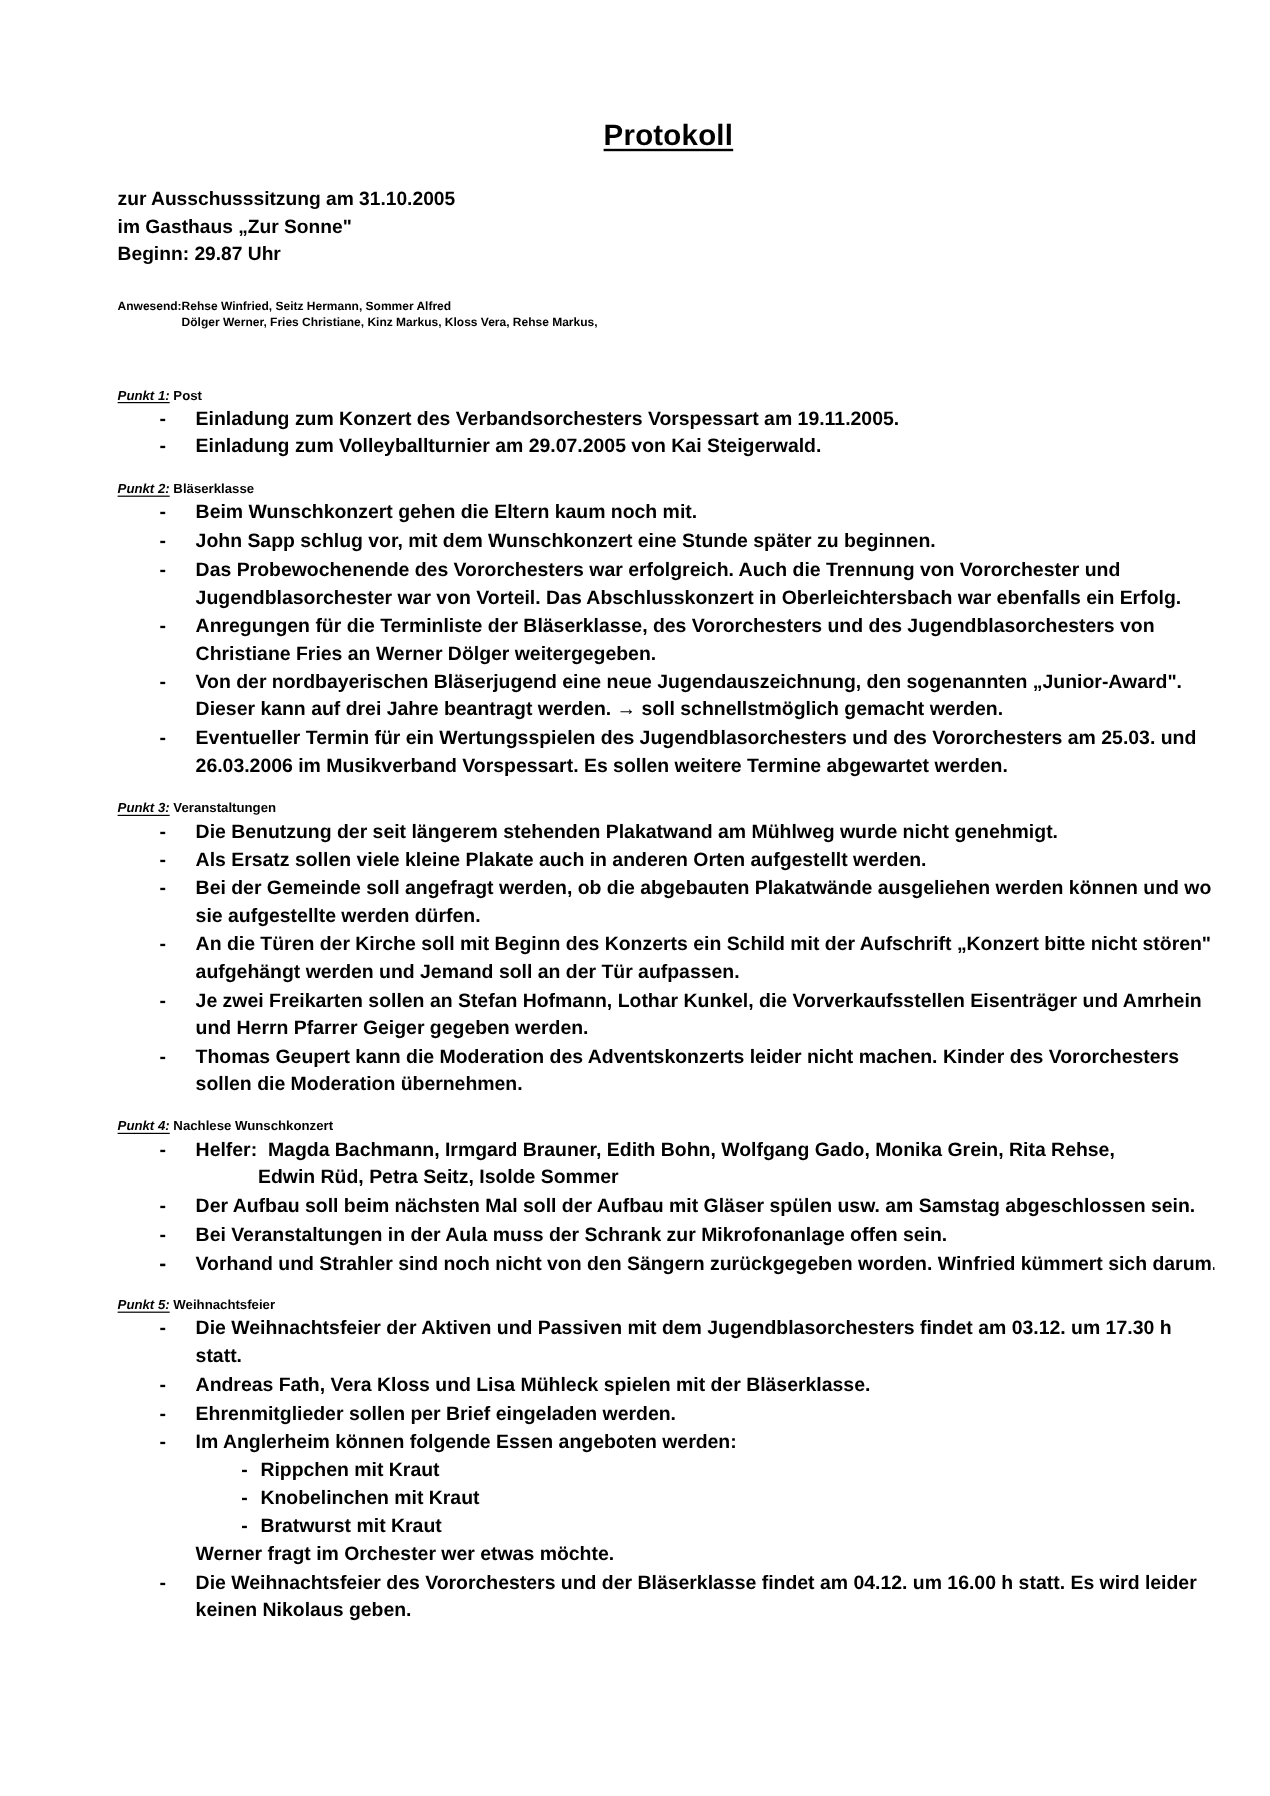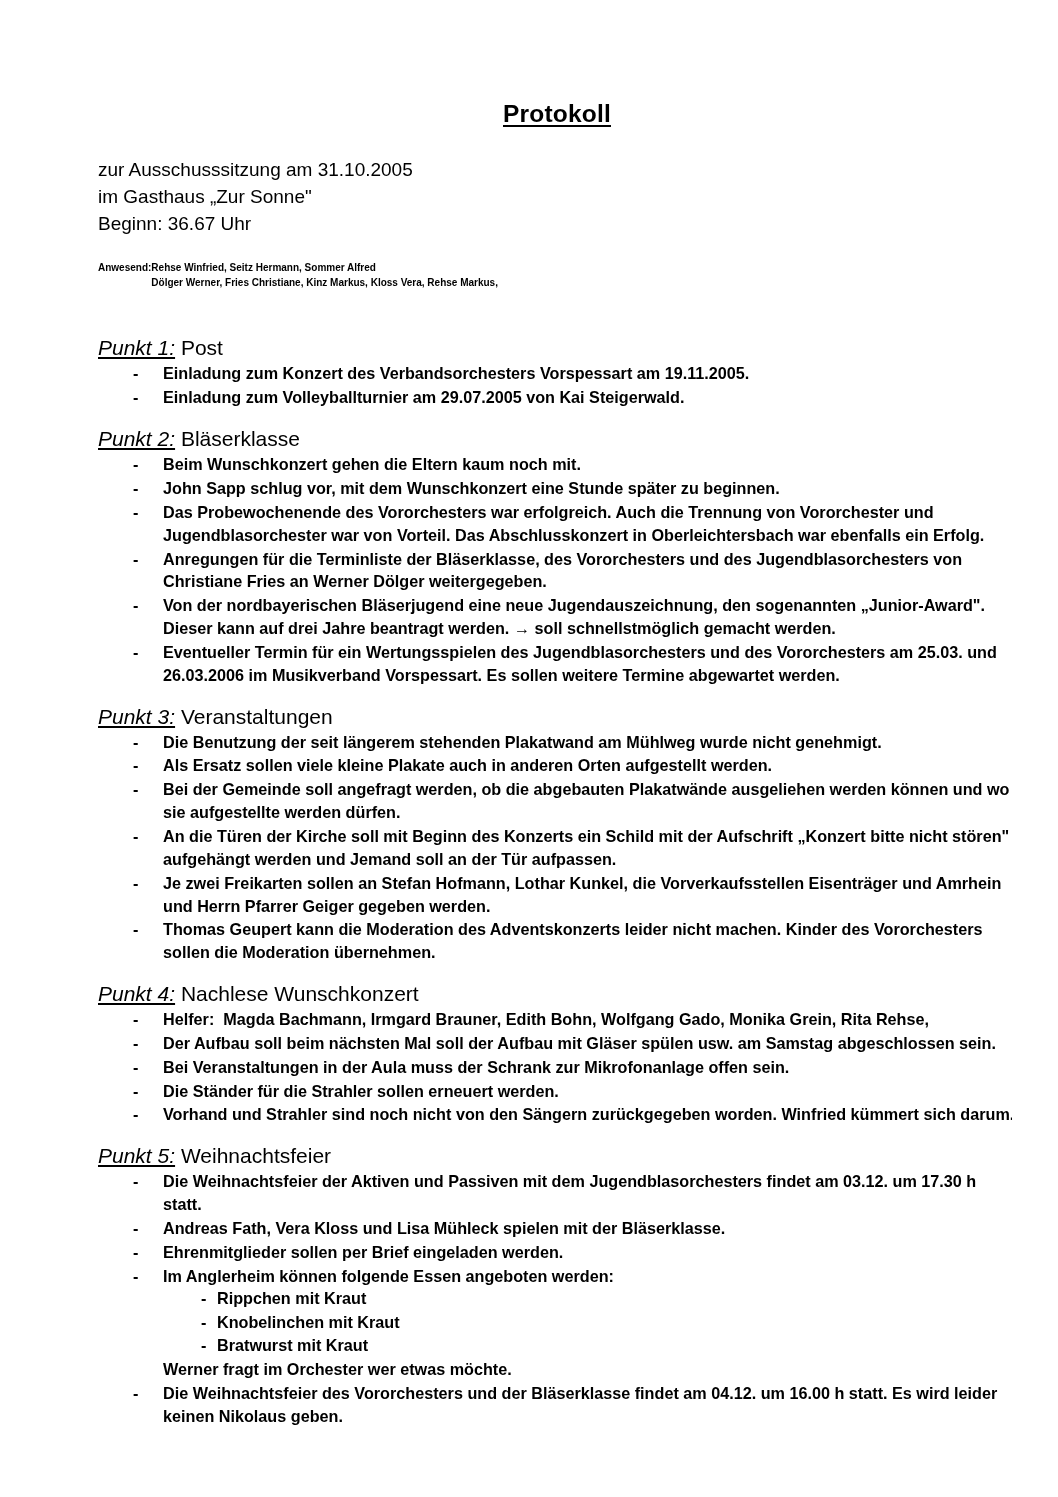--- a/index.html
+++ b/index.html
@@ -31,23 +31,23 @@
     font-size: 24.5px;
     font-weight: bold;
     letter-spacing: 0.2px;
     margin: 0 0 28px 0;
   }
   .doc-title span {
     text-decoration: underline;
     text-underline-offset: 3px;
   }
   .meta-block {
-    font-size: 19px;
+    font-size: 16px;
     line-height: 1.43;
-    font-weight: normal;
+    font-weight: bold;
     margin-bottom: 24px;
   }
   .meta-line { white-space: pre; }
 
   .attendees {
     font-size: 10px;
     font-weight: bold;
     line-height: 1.45;
     display: flex;
     margin-bottom: 46px;
@@ -57,22 +57,22 @@
     flex: 0 0 auto;
   }
   .attendees-names {
     flex: 1 1 auto;
   }
   .attendees-names div { white-space: pre; }
 
   .section { margin-bottom: 18px; }
 
   .section-head {
-    font-size: 21px;
-    font-weight: normal;
+    font-size: 11px;
+    font-weight: bold;
     margin-bottom: 2px;
     white-space: pre;
   }
   .section-head .punkt {
     font-style: italic;
     text-decoration: underline;
     text-underline-offset: 2px;
   }
 
   ul.bullets {
@@ -124,21 +124,21 @@
 <body>
 
 <div class="page">
   <div class="sheet">
 
     <h1 class="doc-title"><span>Protokoll</span></h1>
 
     <div class="meta-block">
       <div class="meta-line">zur Ausschusssitzung am 31.10.2005</div>
       <div class="meta-line">im Gasthaus „Zur Sonne"</div>
-      <div class="meta-line">Beginn: 36.67 Uhr</div>
+      <div class="meta-line">Beginn: 29.87 Uhr</div>
     </div>
 
     <div class="attendees">
       <div class="attendees-label">Anwesend:</div>
       <div class="attendees-names">
         <div>Rehse Winfried, Seitz Hermann, Sommer Alfred</div>
         <div>Dölger Werner, Fries Christiane, Kinz Markus, Kloss Vera, Rehse Markus,</div>
       </div>
     </div>
 
@@ -170,24 +170,24 @@
         <li><span class="dash">-</span><span>Bei der Gemeinde soll angefragt werden, ob die abgebauten Plakatwände ausgeliehen werden können und wo sie aufgestellte werden dürfen.</span></li>
         <li><span class="dash">-</span><span>An die Türen der Kirche soll mit Beginn des Konzerts ein Schild mit der Aufschrift „Konzert bitte nicht stören" aufgehängt werden und Jemand soll an der Tür aufpassen.</span></li>
         <li><span class="dash">-</span><span>Je zwei Freikarten sollen an Stefan Hofmann, Lothar Kunkel, die Vorverkaufsstellen Eisenträger und Amrhein und Herrn Pfarrer Geiger gegeben werden.</span></li>
         <li><span class="dash">-</span><span>Thomas Geupert kann die Moderation des Adventskonzerts leider nicht machen. Kinder des Vororchesters sollen die Moderation übernehmen.</span></li>
       </ul>
     </div>
 
     <div class="section">
       <div class="section-head"><span class="punkt">Punkt 4:</span> <span>Nachlese Wunschkonzert</span></div>
       <ul class="bullets">
-        <li><span class="dash">-</span><span class="helfer-wrap"><span class="helfer-first">Helfer:  Magda Bachmann, Irmgard Brauner, Edith Bohn, Wolfgang Gado, Monika Grein, Rita Rehse,</span></span></li>
+        <li><span class="dash">-</span><span class="helfer-wrap"><span class="helfer-first">Helfer:  Magda Bachmann, Irmgard Brauner, Edith Bohn, Wolfgang Gado, Monika Grein, Rita Rehse,</span><div class="helfer-cont">Edwin Rüd, Petra Seitz, Isolde Sommer</div></span></li>
         <li><span class="dash">-</span><span>Der Aufbau soll beim nächsten Mal soll der Aufbau mit Gläser spülen usw. am Samstag abgeschlossen sein.</span></li>
         <li><span class="dash">-</span><span>Bei Veranstaltungen in der Aula muss der Schrank zur Mikrofonanlage offen sein.</span></li>
-        <li><span class="dash">-</span><span>Die Ständer für die Strahler sollen erneuert werden.</span></li>
+        <li><span class="dash">-</span></li>
         <li><span class="dash">-</span><span>Vorhand und Strahler sind noch nicht von den Sängern zurückgegeben worden. Winfried kümmert sich darum.</span></li>
       </ul>
     </div>
 
     <div class="section">
       <div class="section-head"><span class="punkt">Punkt 5:</span> <span>Weihnachtsfeier</span></div>
       <ul class="bullets">
         <li><span class="dash">-</span><span>Die Weihnachtsfeier der Aktiven und Passiven mit dem Jugendblasorchesters findet am 03.12. um 17.30 h statt.</span></li>
         <li><span class="dash">-</span><span>Andreas Fath, Vera Kloss und Lisa Mühleck spielen mit der Bläserklasse.</span></li>
         <li><span class="dash">-</span><span>Ehrenmitglieder sollen per Brief eingeladen werden.</span></li>

